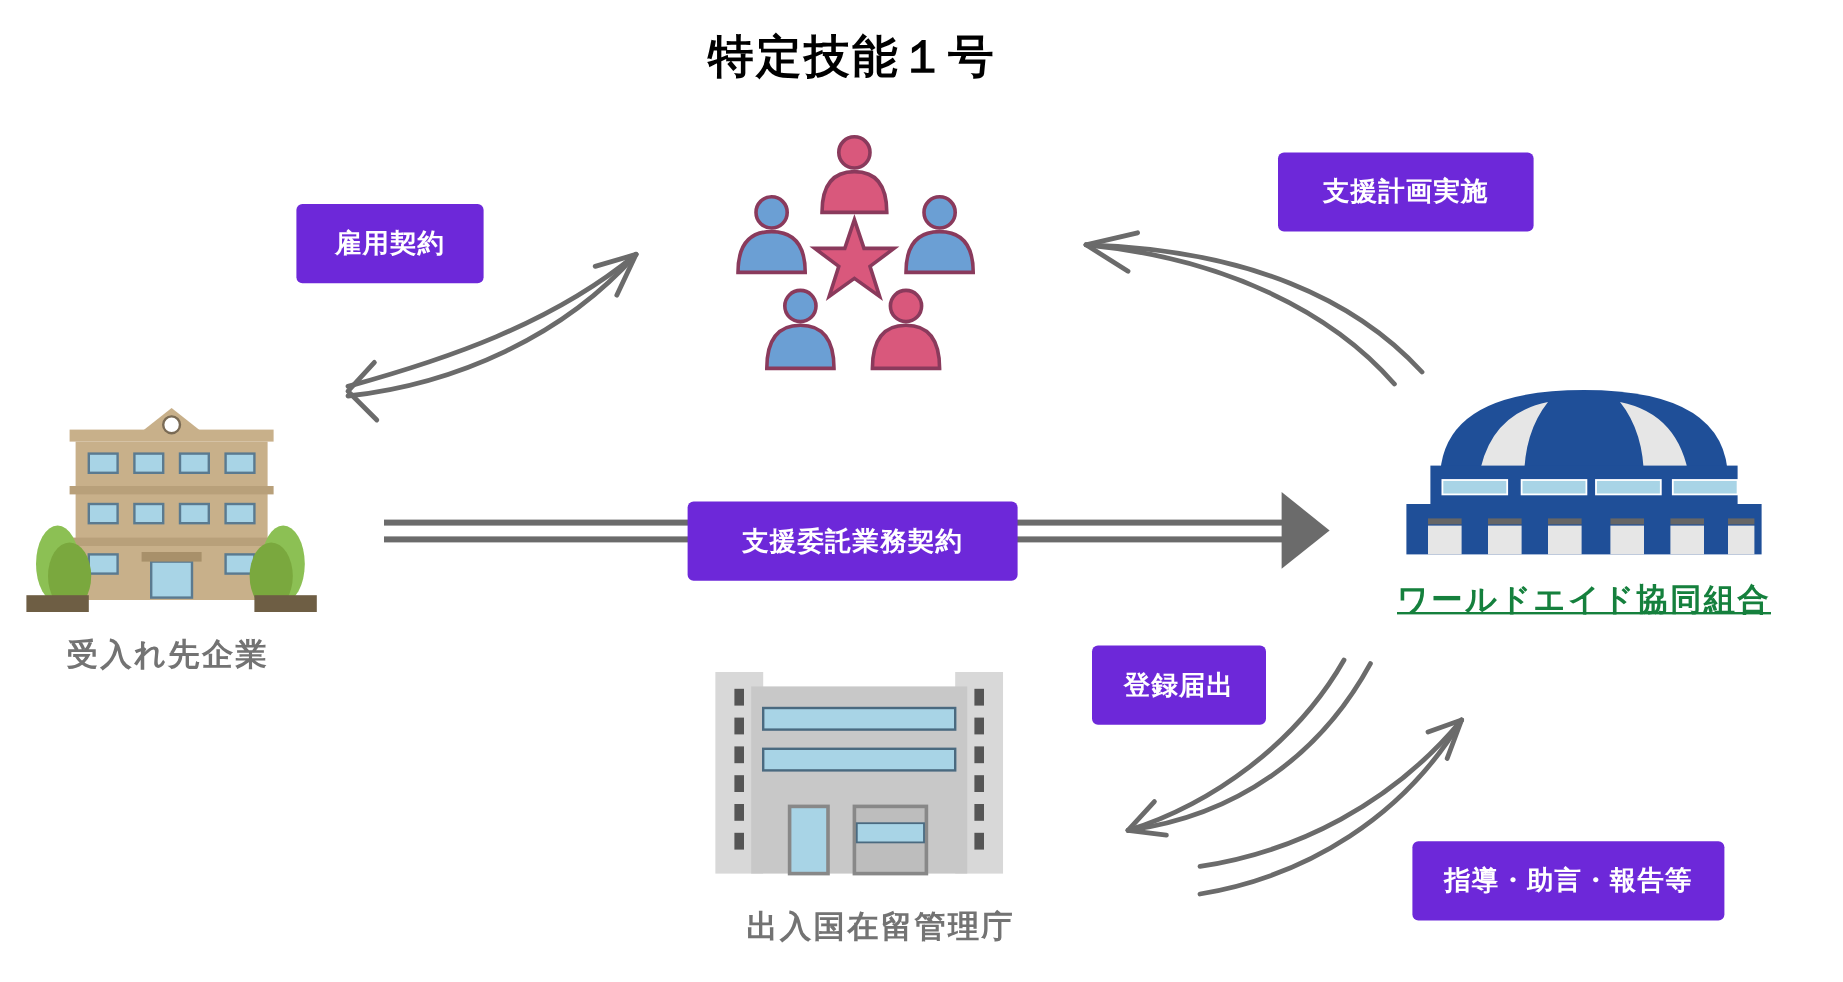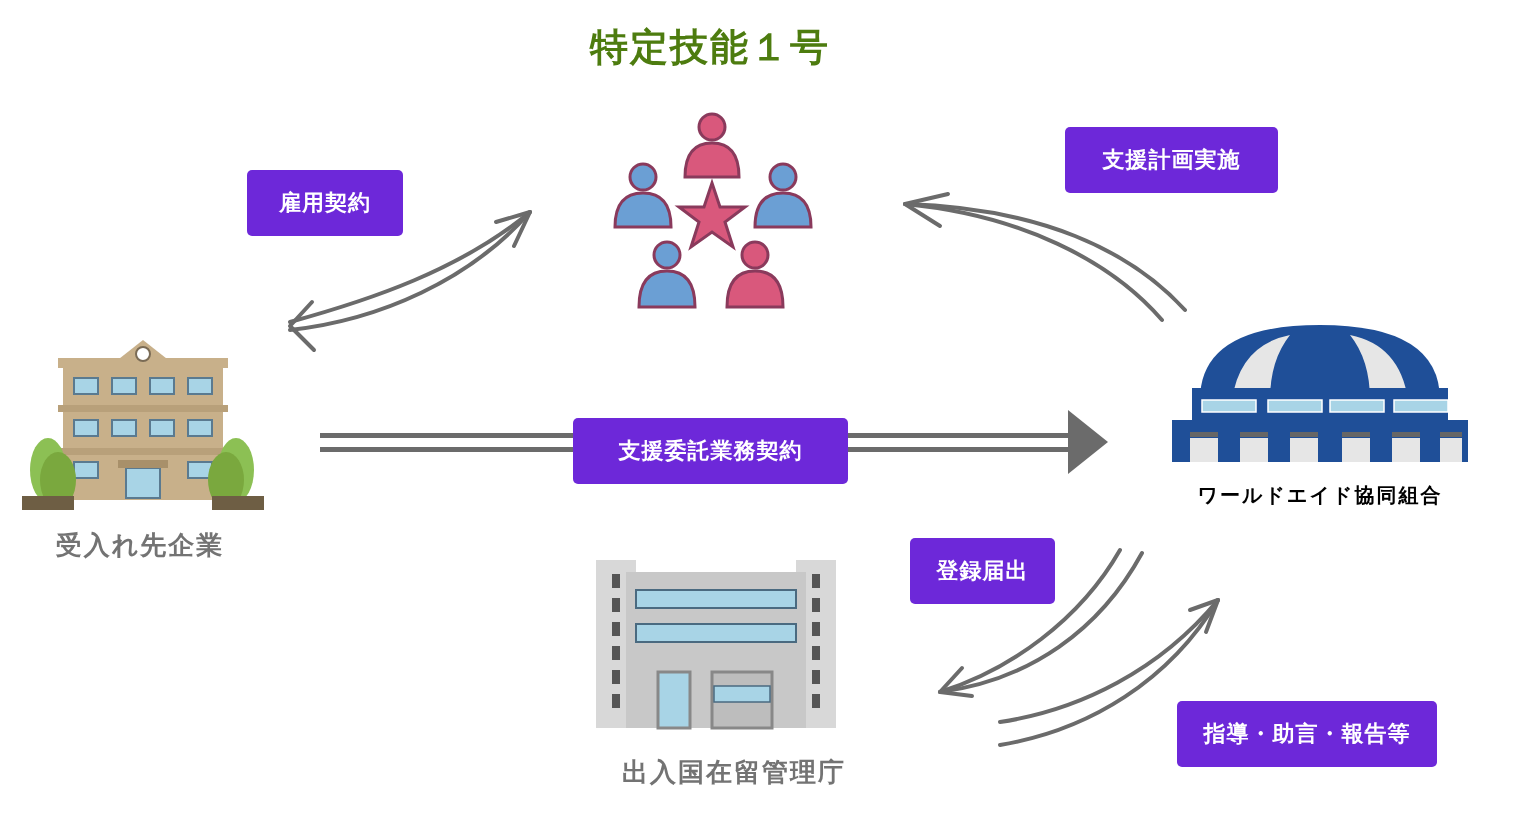--- a/index.html
+++ b/index.html
@@ -1,26 +1,26 @@
 <!DOCTYPE html>
 <html><head>
 <meta charset="utf-8">
 <style>
   html, body { margin:0; padding:0; background:#ffffff; }
   body { width:1536px; height:818px; position:relative; overflow:hidden;
          font-family:"DejaVu Sans", sans-serif; }
   .abs { position:absolute; }
   .title { left:560px; top:22px; width:300px; text-align:center; font-size:38px;
-           font-weight:bold; color:#4d7c0f; letter-spacing:2px; }
+           font-weight:bold; color:#000000; letter-spacing:2px; }
   .badge { position:absolute; background:#6d28d9; color:#ffffff; border-radius:5px;
            font-weight:bold; font-size:22px; display:flex; align-items:center;
            justify-content:center; letter-spacing:1px; }
   .caption { position:absolute; font-size:26px; color:#737373; font-weight:bold;
              text-align:center; letter-spacing:2px; }
-  .caption.blue { color:#000000; font-size:20px; }
+  .caption.blue { color:#15803d; font-size:26px;text-decoration:underline; }
   svg.layer { position:absolute; left:0; top:0; }
 </style>
 </head>
 <body>
 
 <div class="abs title">特定技能１号</div>
 
 <svg class="layer" width="1536" height="818">
   <g fill="none" stroke="#6b6b6b" stroke-width="4" stroke-linecap="round">
 

